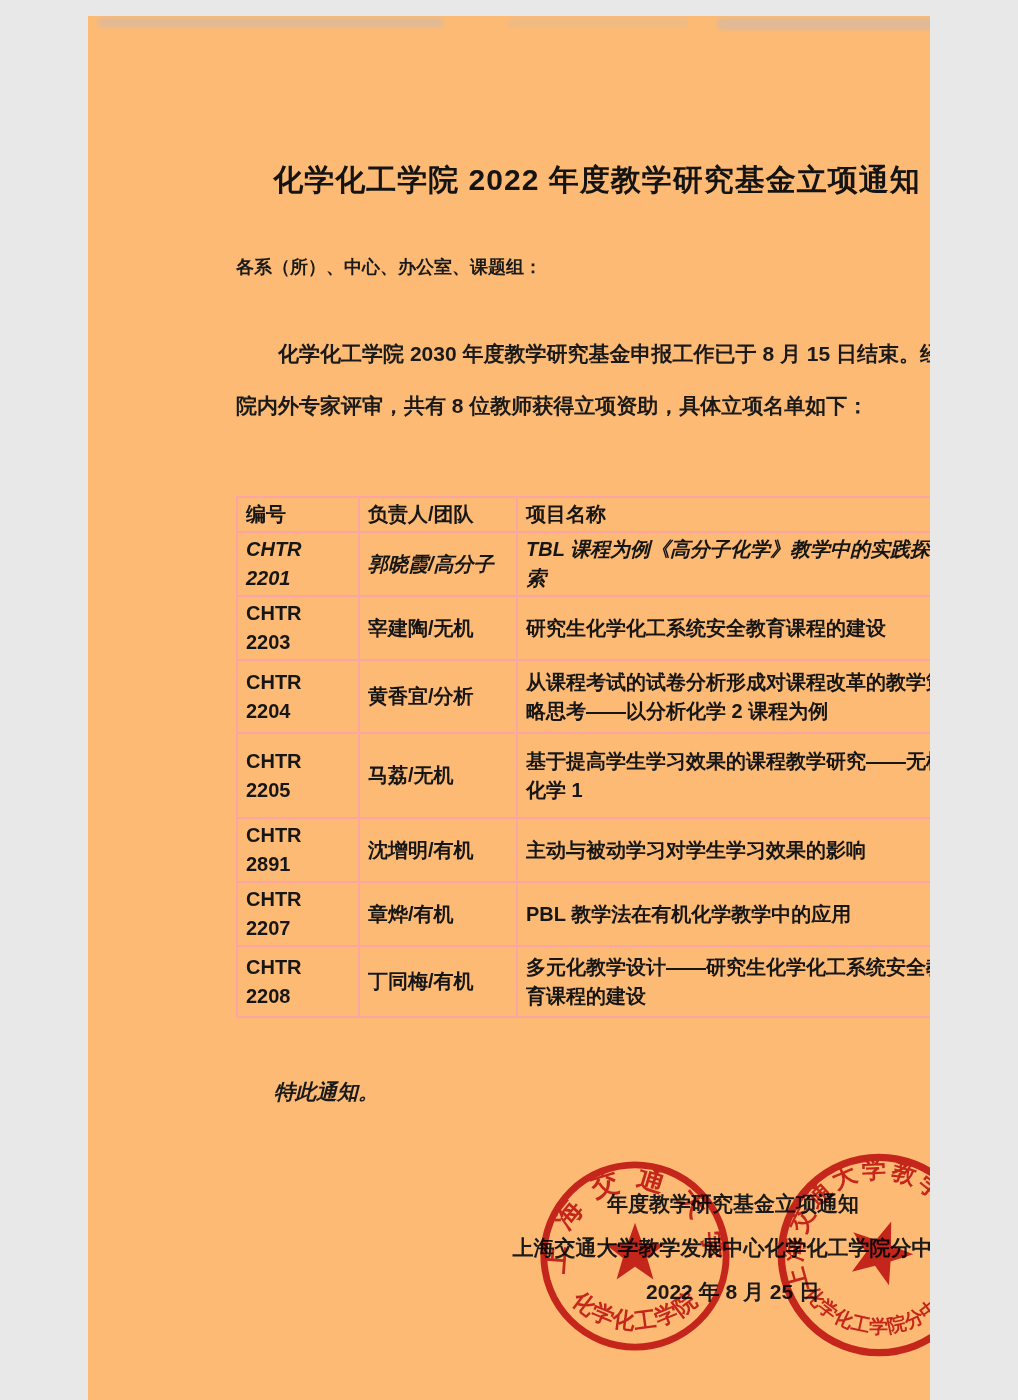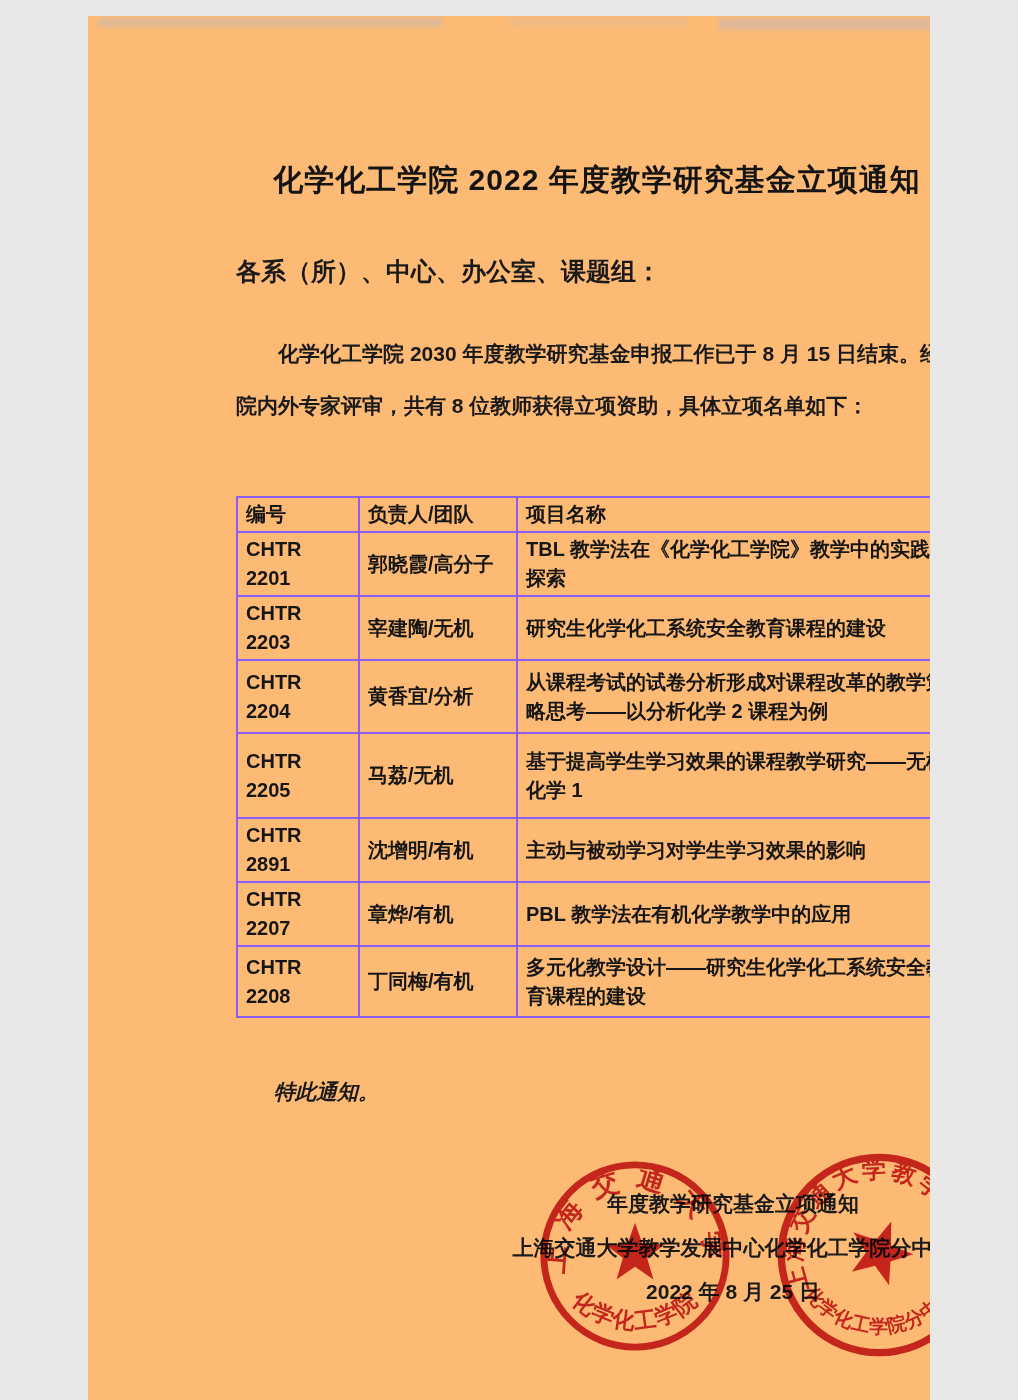--- a/index.html
+++ b/index.html
@@ -24,46 +24,46 @@
   .ta3{left:420px;width:180px;opacity:.5;}
 
   .title{
     position:absolute;top:124px;left:0;width:1018px;
     text-align:center;
     font-size:30px;font-weight:700;letter-spacing:1px;
     color:#141414;
   }
   .salutation{
     position:absolute;top:239px;left:148px;
-    font-size:25px;font-weight:600;
+    font-size:18px;font-weight:600;
   }
   .body-par{
     position:absolute;top:312px;left:148px;width:726px;
     font-size:21px;font-weight:600;line-height:52px;
     text-indent:2em;text-align:justify;
   }
   table.projects{
     position:absolute;top:480px;left:148px;
     width:724px;
     border-collapse:collapse;table-layout:fixed;
     font-size:20px;font-weight:600;color:#161616;
   }
   table.projects col.c1{width:122px;}
   table.projects col.c2{width:158px;}
   table.projects col.c3{width:444px;}
   table.projects th,table.projects td{
-    border:2px solid #8b5cf6;
+    border:2px solid #fca5a5;
     padding:2px 10px 2px 8px;
     text-align:left;vertical-align:middle;
     line-height:1.45;
     overflow:hidden;
   }
   table.projects thead tr{height:31px;}
   table.projects th{font-weight:600;}
-  tr.r0{height:61px;} tr.r1{height:82px;} tr.r2{height:45px;}
+  tr.r0{height:61px;font-style:italic;} tr.r1{height:82px;} tr.r2{height:45px;}
   tr.r3{height:73px;} tr.r4{height:85px;} tr.r5{height:47px;}
   tr.r6{height:44px;} tr.r7{height:71px;border-radius:30px;}
 
   .closing{
     position:absolute;top:1062px;left:186px;
     font-size:21px;font-weight:600;font-style:italic;
   }
   .signature{
     position:absolute;top:1166px;left:400px;width:490px;
     text-align:center;
@@ -109,21 +109,21 @@
         <th>编号</th>
         <th>负责人/团队</th>
         <th>项目名称</th>
       </tr>
     </thead>
     <tbody>
 
     <tr class="r0">
         <td>CHTR 2201</td>
         <td>郭晓霞/高分子</td>
-        <td>TBL 教学法在《化学化工学院》教学中的实践探索</td>
+        <td>TBL 课程为例《高分子化学》教学中的实践探索</td>
       </tr>
         <tr class="r2">
         <td>CHTR 2203</td>
         <td>宰建陶/无机</td>
         <td>研究生化学化工系统安全教育课程的建设</td>
       </tr>
         <tr class="r3">
         <td>CHTR 2204</td>
         <td>黄香宜/分析</td>
         <td>从课程考试的试卷分析形成对课程改革的教学策略思考——以分析化学 2 课程为例</td>

